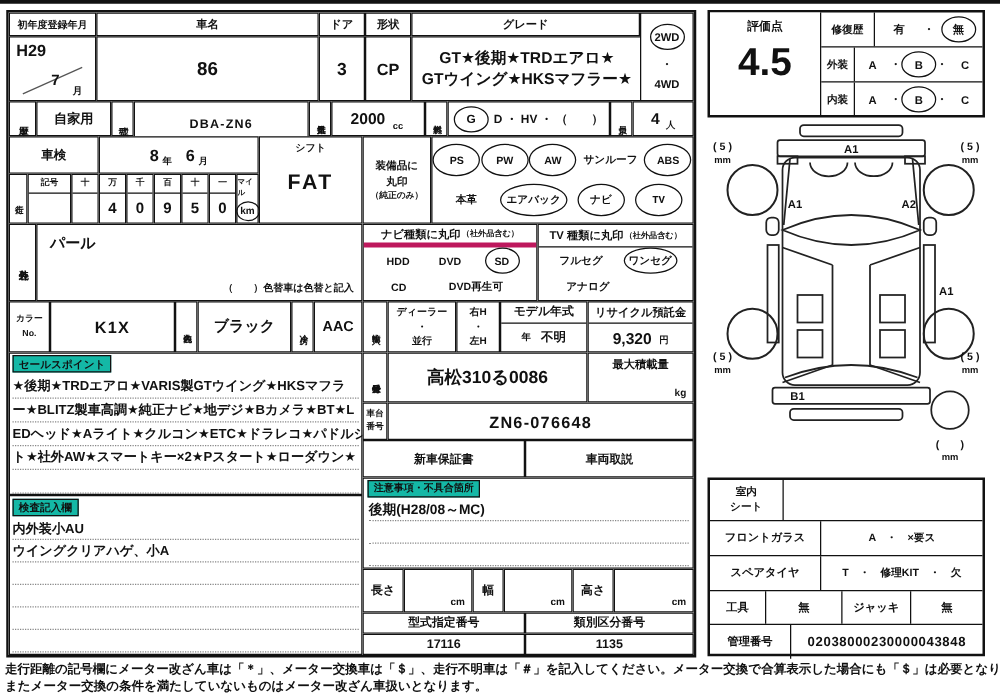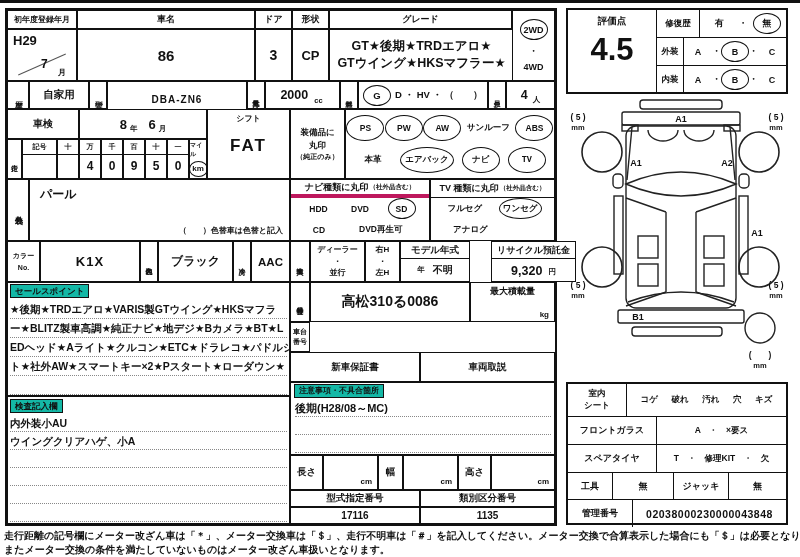--- a/index.html
+++ b/index.html
@@ -246,21 +246,21 @@
       <span>・</span>
       <span>左H</span>
     </div>
     <div class="cell col" style="left:393px;top:231px;width:70px;height:41px;justify-content:flex-start;">
       <span style="font-size:9.5px;border-bottom:1px solid #111;width:100%;text-align:center;height:16px;line-height:16px;">モデル年式</span>
       <div style="display:flex;align-items:center;flex:1;gap:8px;">
         <span style="font-size:7.5px;">年</span>
         <span style="font-size:10px;">不明</span>
       </div>
     </div>
-    <div class="cell col" style="left:463px;top:231px;width:85px;height:41px;justify-content:flex-start;margin-left:21px;">
+    <div class="cell col" style="left:463px;top:231px;width:85px;height:41px;justify-content:flex-start;">
       <span style="font-size:9px;border-bottom:1px solid #111;width:100%;text-align:center;height:16px;line-height:16px;">リサイクル預託金</span>
       <div style="display:flex;align-items:flex-end;flex:1;gap:6px;padding-bottom:3px;">
         <span style="font-size:12.5px;">9,320</span>
         <span style="font-size:7.5px;padding-bottom:1px;">円</span>
       </div>
     </div>
 
     <div class="cell" style="left:0;top:272px;width:283px;height:114px;"></div>
     <div class="tab" style="left:3px;top:274px;"><span>セールスポイント</span></div>
     <div class="abs" style="left:3px;top:290px;width:277px;">
@@ -290,20 +290,23 @@
       </div>
     <div class="cell" style="left:463px;top:272px;width:85px;height:40px;">
       <span class="abs" style="left:0;right:0;top:2px;text-align:center;font-size:9px;">最大積載量</span>
       <span class="abs" style="right:5px;bottom:2px;font-size:8px;">kg</span>
     </div>
 
     <div class="cell col" style="left:283px;top:312px;width:20px;height:30px;font-size:7px;line-height:1.5;">
       <span>車台</span>
       <span>番号</span>
     </div>
+    <div class="cell" style="left:303px;top:312px;width:245px;height:30px;font-size:13px;letter-spacing:1px;">
+        <span>ZN6-076648</span>
+      </div>
 
     <div class="cell" style="left:283px;top:342px;width:130px;height:30px;font-size:9.5px;">
         <span>新車保証書</span>
       </div>
     <div class="cell" style="left:413px;top:342px;width:135px;height:30px;font-size:9.5px;">
         <span>車両取説</span>
       </div>
 
     <div class="cell" style="left:283px;top:372px;width:265px;height:73px;"></div>
     <div class="tab" style="left:287px;top:374px;font-size:8px;"><span>注意事項・不具合箇所</span></div>
@@ -436,27 +439,20 @@
       <text x="194" y="272" font-size="7.5">mm</text>
     </g>
   </svg>
 
   <div class="abs" style="left:566px;top:382px;width:222px;height:143px;border:2px solid #111;">
     <div style="display:flex;height:32px;align-items:stretch;">
       <span style="width:58px;border-right:1px solid #111;display:flex;flex-direction:column;align-items:center;justify-content:center;font-size:8.5px;line-height:1.4;">
         <span>室内</span>
         <span>シート</span>
       </span>
-      <span style="flex:1;display:flex;justify-content:space-evenly;align-items:center;font-size:8.5px;">
-        <span>コゲ</span>
-        <span>破れ</span>
-        <span>汚れ</span>
-        <span>穴</span>
-        <span>キズ</span>
-      </span>
     </div>
     <div style="display:flex;height:27px;align-items:stretch;border-top:1px solid #111;">
       <span style="width:88px;border-right:1px solid #111;display:flex;align-items:center;justify-content:center;font-size:9px;">フロントガラス</span>
       <span style="flex:1;display:flex;align-items:center;justify-content:center;font-size:8.5px;">A　・　×要ス</span>
     </div>
     <div style="display:flex;height:27px;align-items:stretch;border-top:1px solid #111;">
       <span style="width:88px;border-right:1px solid #111;display:flex;align-items:center;justify-content:center;font-size:9px;">スペアタイヤ</span>
       <span style="flex:1;display:flex;align-items:center;justify-content:center;font-size:8.5px;">T　・　修理KIT　・　欠</span>
     </div>
     <div style="display:flex;height:26px;align-items:stretch;border-top:1px solid #111;">

